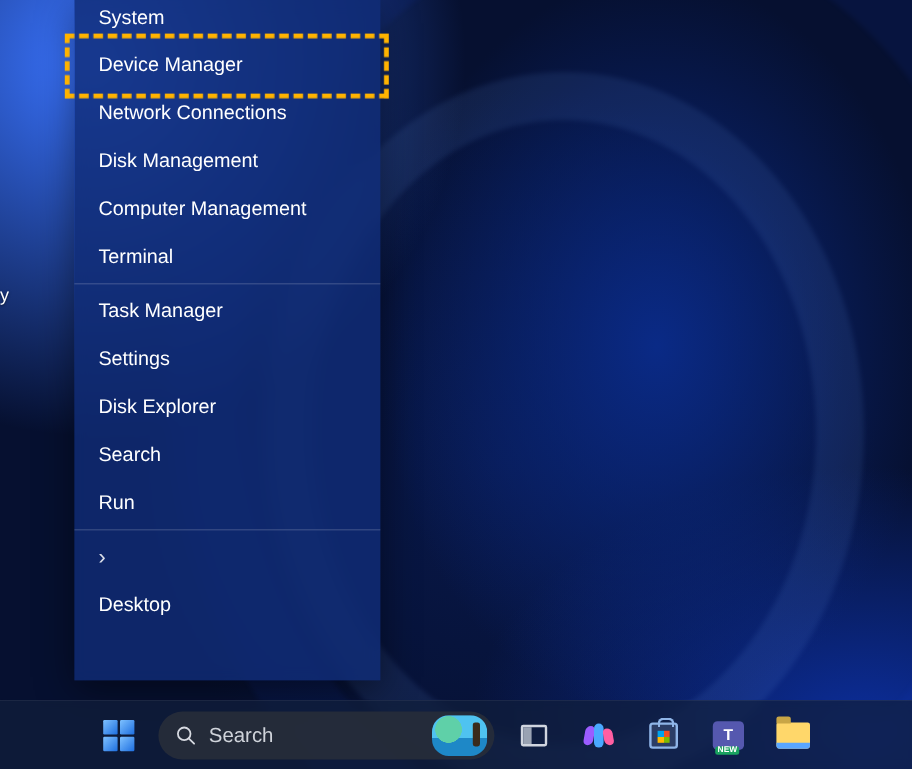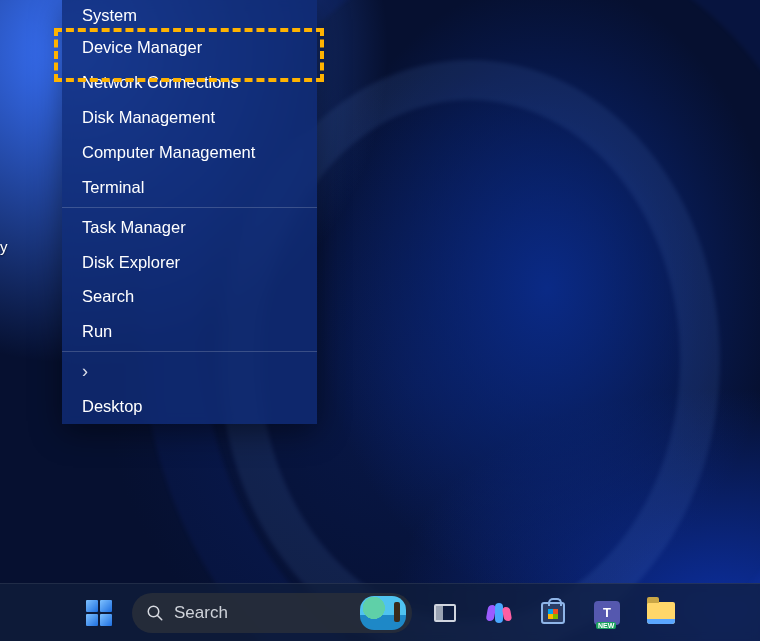--- a/index.html
+++ b/index.html
@@ -21,21 +21,21 @@
     filter: blur(2px);
   }
   .swirl::before { width: 640px; height: 760px; right: -140px; top: -120px; border-width: 60px; border-color: rgba(20,60,200,.18); }
   .swirl::after  { width: 420px; height: 520px; right: 40px; top: 60px; border-width: 40px; border-color: rgba(120,170,255,.18); }
 
   
   .desk-label-frag { position: absolute; left: 0; top: 238px; color: #fff; font-size: 15px; text-shadow: 0 1px 2px rgba(0,0,0,.6); }
 
   
   .winx-menu {
-    position: absolute; left: 62px; top: 0; width: 255px; height: 424px;
+    position: absolute; left: 62px; top: 0; width: 255px; height: 567px;
     background: rgba(16, 44, 118, 0.82);
     backdrop-filter: blur(6px);
     box-shadow: 0 8px 30px rgba(0,0,0,.45);
     color: #fff;
     display: flex; flex-direction: column;
     padding-top: 0;
     text-align: right;
   }
   .winx-item {
     display: flex; align-items: center; justify-content: space-between;
@@ -128,20 +128,23 @@
     <div class="winx-item">
         <span>Terminal</span>
       </div>
 
     <div class="winx-sep"></div>
 
     <div class="winx-item">
         <span>Task Manager</span>
       </div>
     <div class="winx-item">
+        <span>Settings</span>
+      </div>
+    <div class="winx-item">
         <span>Disk Explorer</span>
       </div>
     <div class="winx-item">
         <span>Search</span>
       </div>
     <div class="winx-item">
         <span>Run</span>
       </div>
 
     <div class="winx-sep"></div>

